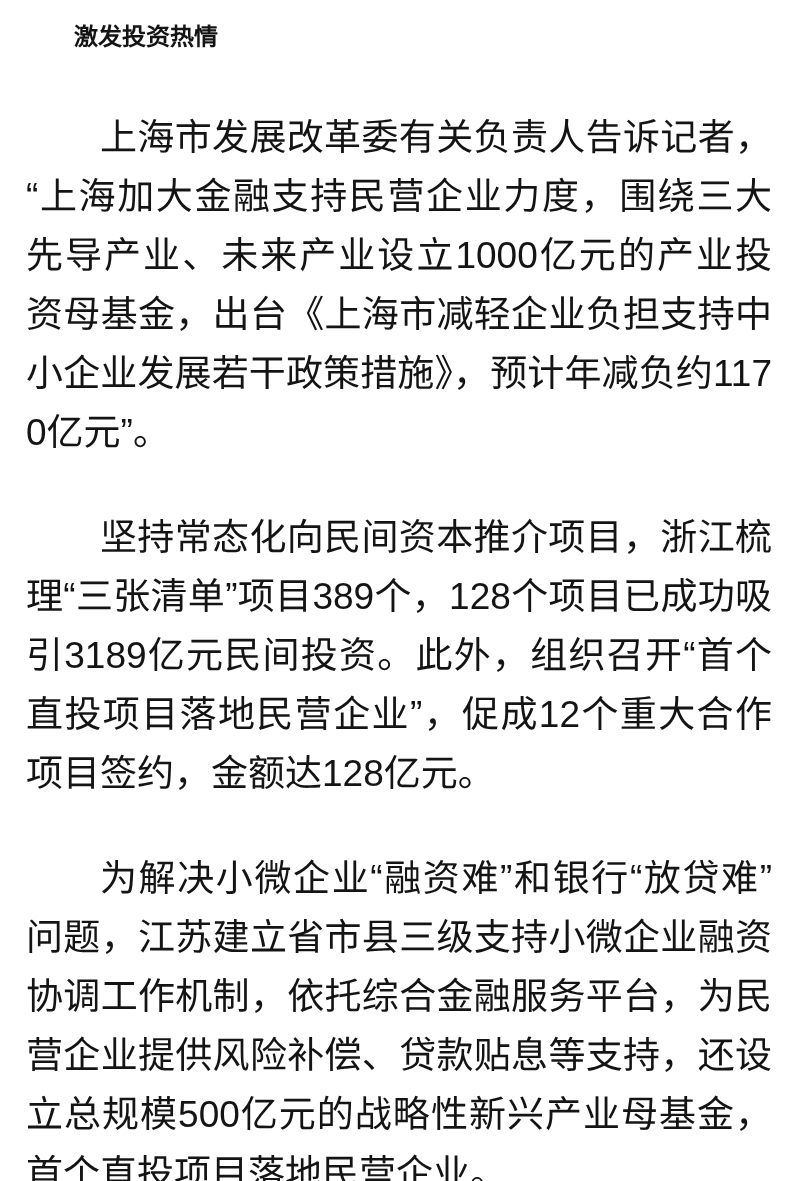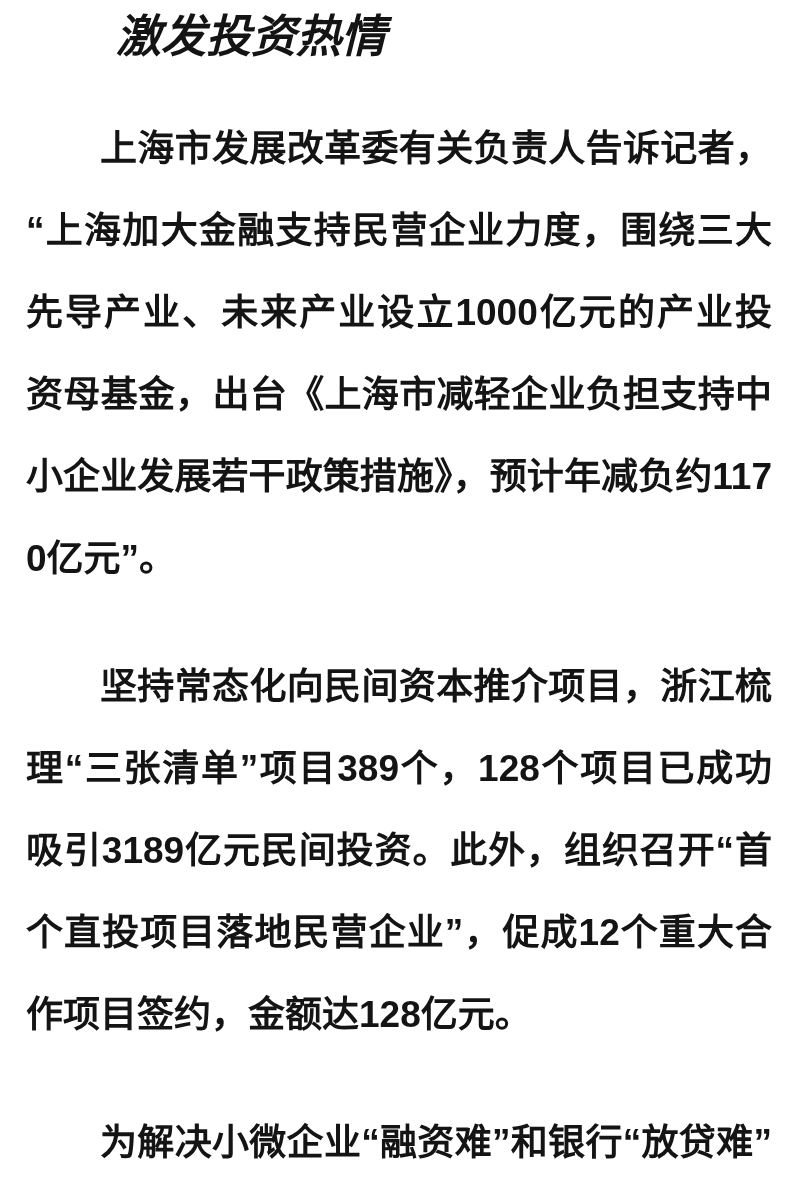--- a/index.html
+++ b/index.html
@@ -16,32 +16,31 @@
     background: var(--bg);
     color: var(--fg);
     font-family: "Liberation Sans", "DejaVu Sans", sans-serif;
   }
   .page {
     box-sizing: border-box;
     width: 800px;
     padding: 12px 28px 20px 26px;
   }
   .section-title {
-    font-size: 45px;
+    font-size: 24px;
     font-weight: 700;
     line-height: 50px;
     margin: 0 0 46px 0;
     text-indent: 2em;
     color: var(--fg);
-    font-style: italic;
   }
   .para {
     font-size: 37px;
-    font-weight: 700;
-    line-height: 82px;
+    font-weight: 400;
+    line-height: 59px;
     margin: 0 0 46px 0;
     text-indent: 2em;
     text-align: justify;
     text-justify: inter-ideograph;
     word-break: break-all;
     color: var(--fg);
   }
   .para:last-child {
     margin-bottom: 11px;
   }

